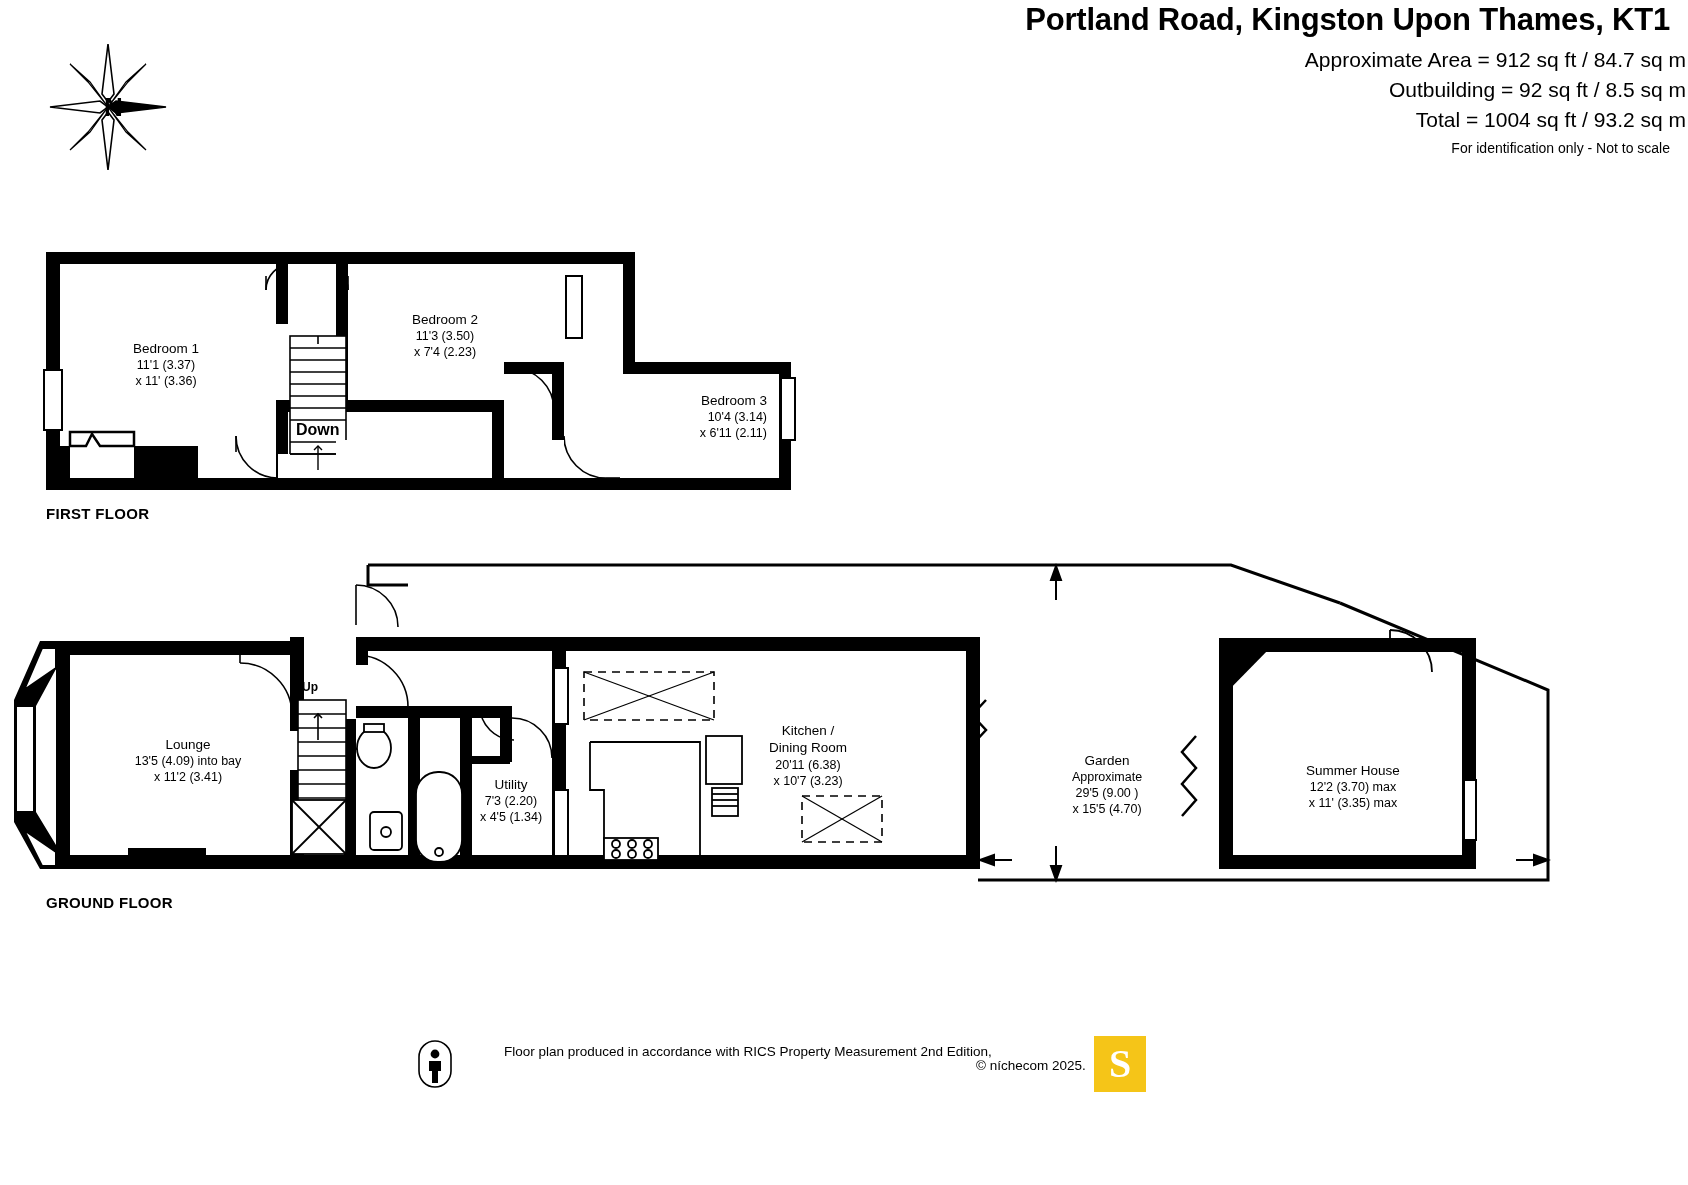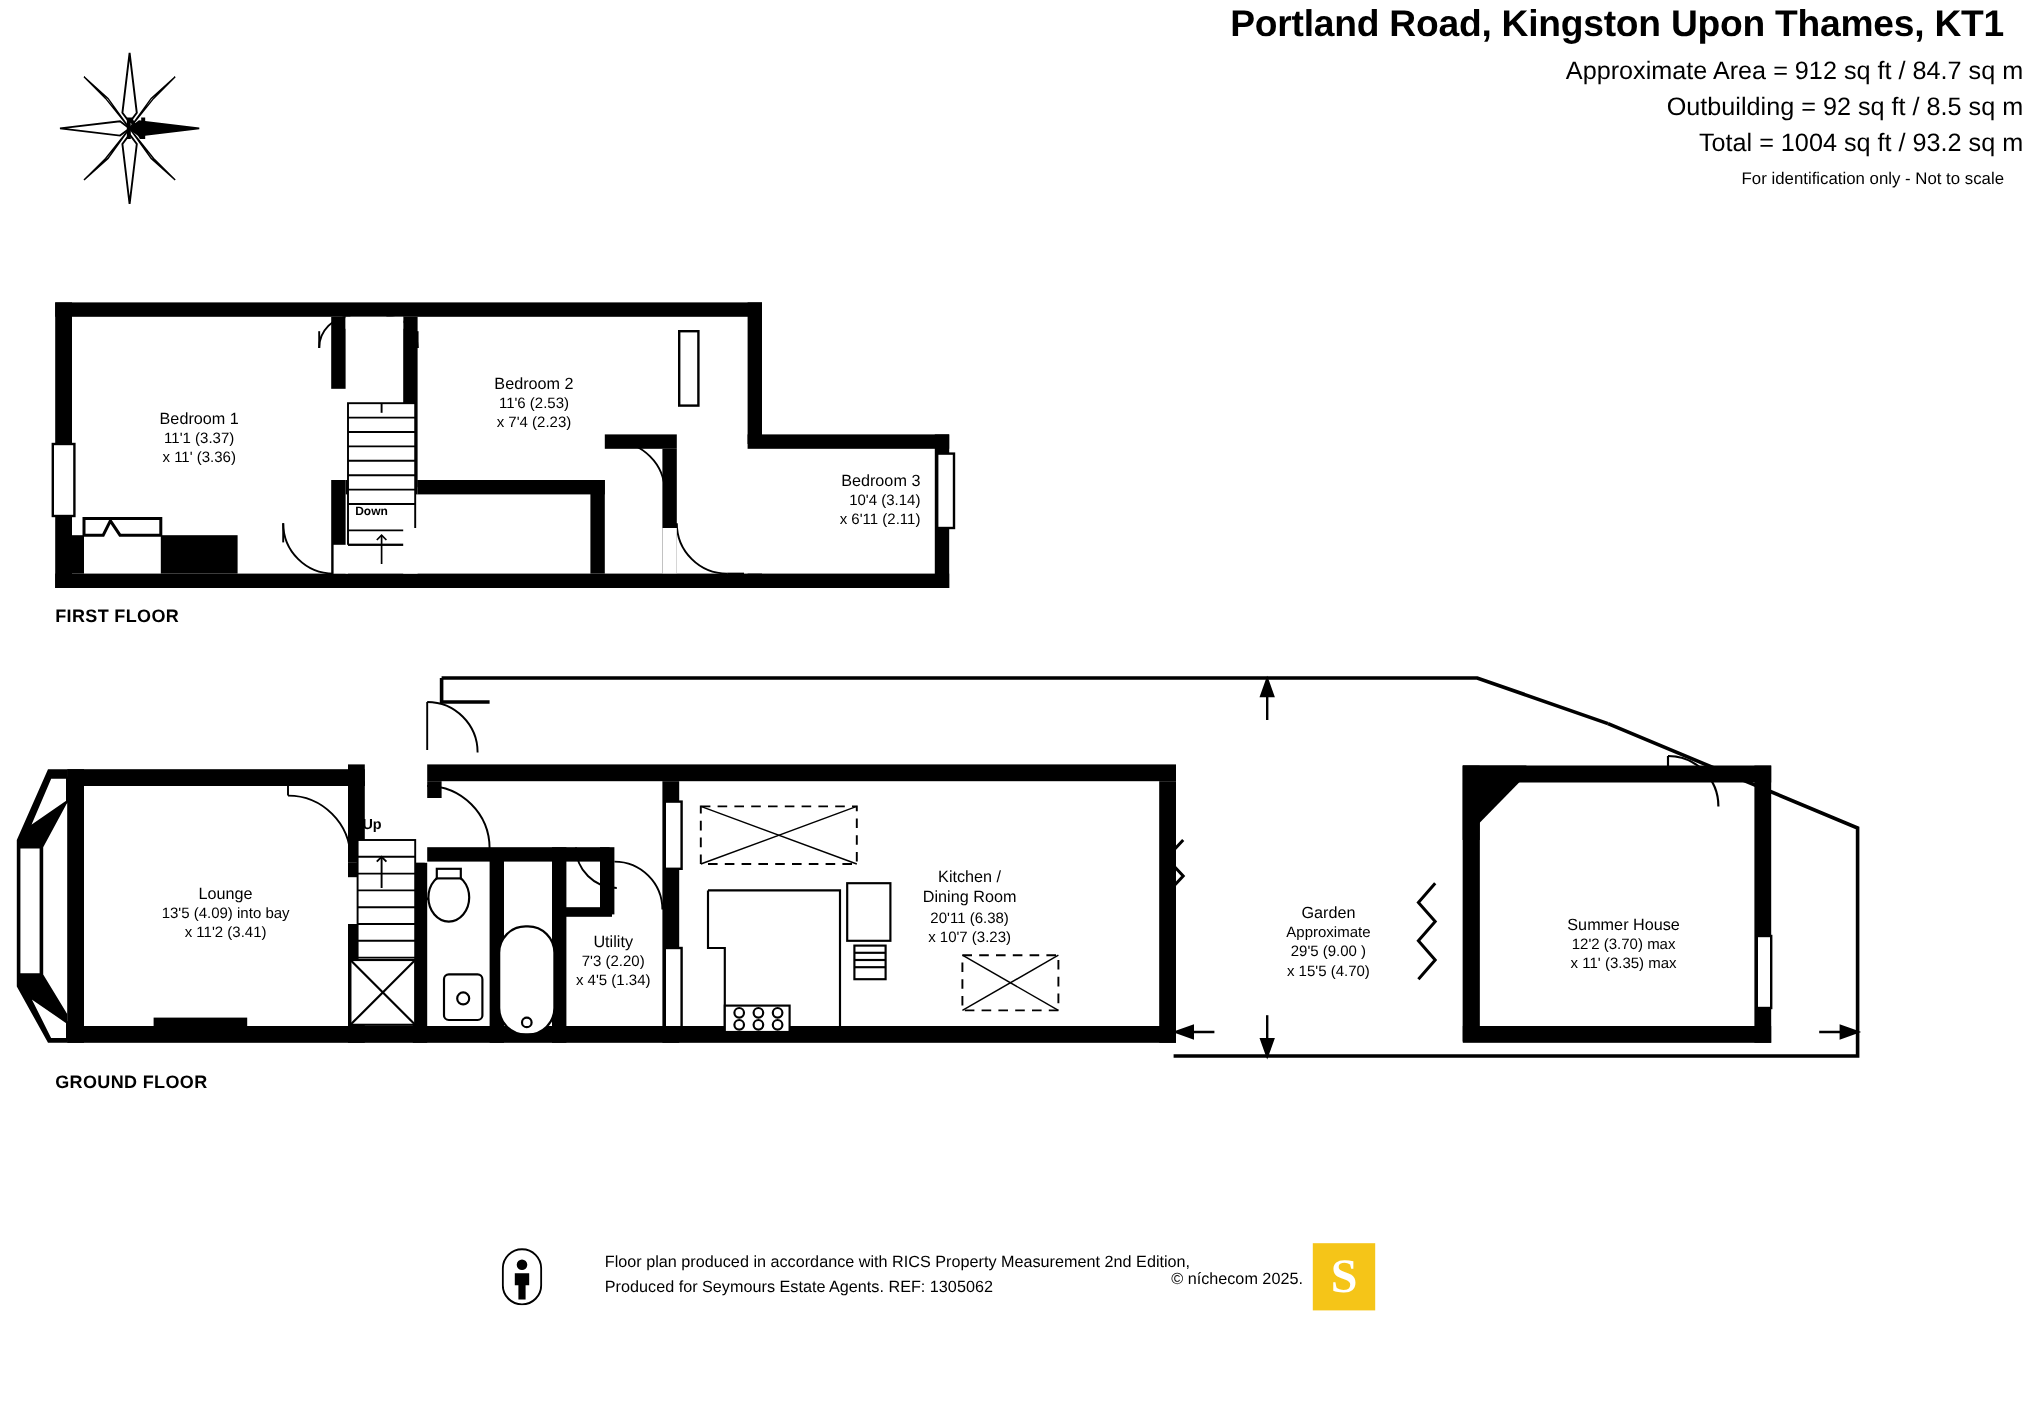--- a/index.html
+++ b/index.html
@@ -211,31 +211,31 @@
 <div class="floor-label abs" id="first-floor-label">FIRST FLOOR</div>
 
 <div class="room" style="left:96px; top:340px; width:140px;">
   <div class="nm">Bedroom 1</div>
   <div class="dim">11'1 (3.37)</div>
   <div class="dim">x 11' (3.36)</div>
 </div>
 
 <div class="room" style="left:375px; top:311px; width:140px;">
   <div class="nm">Bedroom 2</div>
-  <div class="dim">11'6 (2.53)</div>
+  <div class="dim">11'3 (3.50)</div>
   <div class="dim">x 7'4 (2.23)</div>
 </div>
 
 <div class="room" style="left:617px; top:392px; width:150px;text-align:right;">
   <div class="nm">Bedroom 3</div>
   <div class="dim">10'4 (3.14)</div>
   <div class="dim">x 6'11 (2.11)</div>
 </div>
 
-<div class="abs" style="left:296px; top:421px; font-size:10px; font-weight:bold;">Down</div>
+<div class="abs" style="left:296px; top:421px; font-size:16px; font-weight:bold;">Down</div>
 
 <div class="plan">
 <svg width="1688" height="1185" viewBox="0 0 1688 1185">
   <g fill="#000000">
 
     <g fill="none" stroke="#000000" stroke-width="3">
       <path d="M368 565 L1231 565 L1340 603"></path>
       <path d="M368 565 L368 585 L408 585"></path>
       <path d="M1340 603 L1548 690 L1548 880 L978 880"></path>
     </g>
@@ -431,18 +431,17 @@
 <div class="abs" id="footer-icon">
   <svg width="34" height="48" viewBox="0 0 34 48">
     <rect x="1" y="1" width="32" height="46" rx="16" fill="none" stroke="#000" stroke-width="1.6"></rect>
     <circle cx="17" cy="14" r="4.4" fill="#000"></circle>
     <path d="M11 21 h12 v10 h-3 v12 h-6 v-12 h-3 z" fill="#000"></path>
   </svg>
 </div>
 
 <div class="abs" id="footer-text">
   <div>Floor plan produced in accordance with RICS Property Measurement 2nd Edition,</div>
-  <div>Produced for Seymours Estate Agents.    REF: 1305062</div>
 </div>
 
 <div class="abs" id="footer-copy">© níchecom 2025.</div>
 
 <div class="abs" id="logo">S</div>
 
 </body></html>

